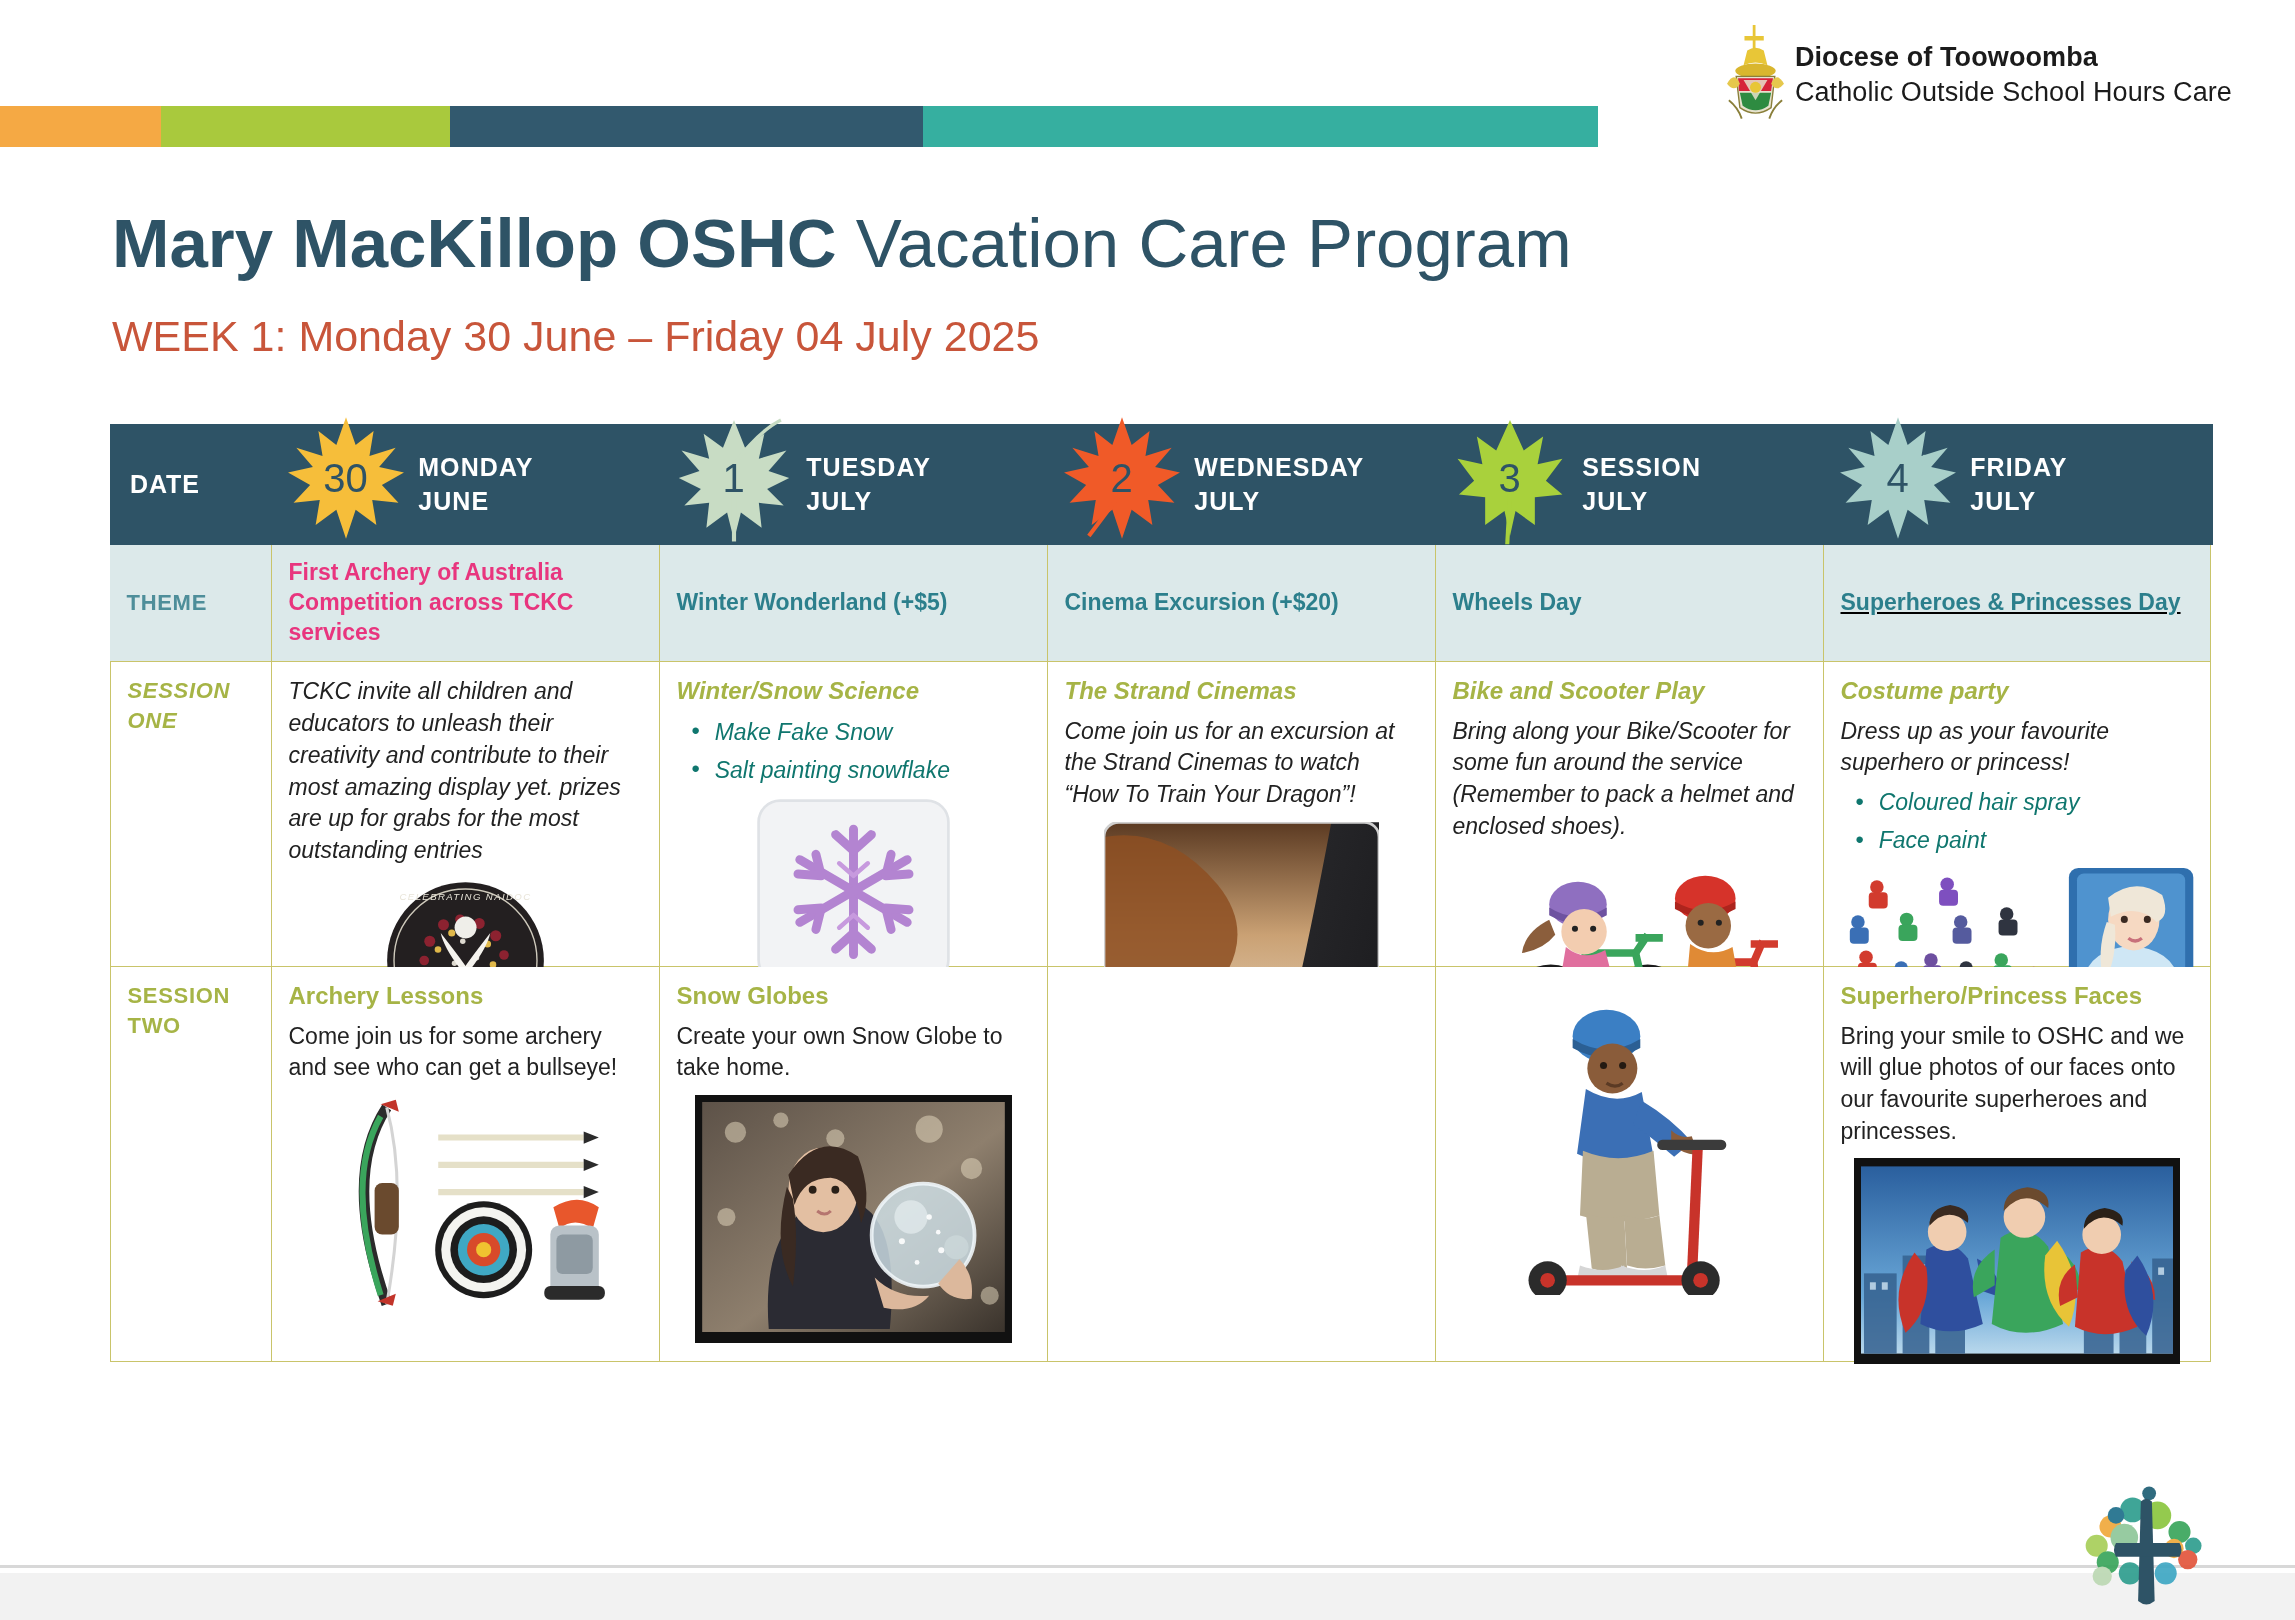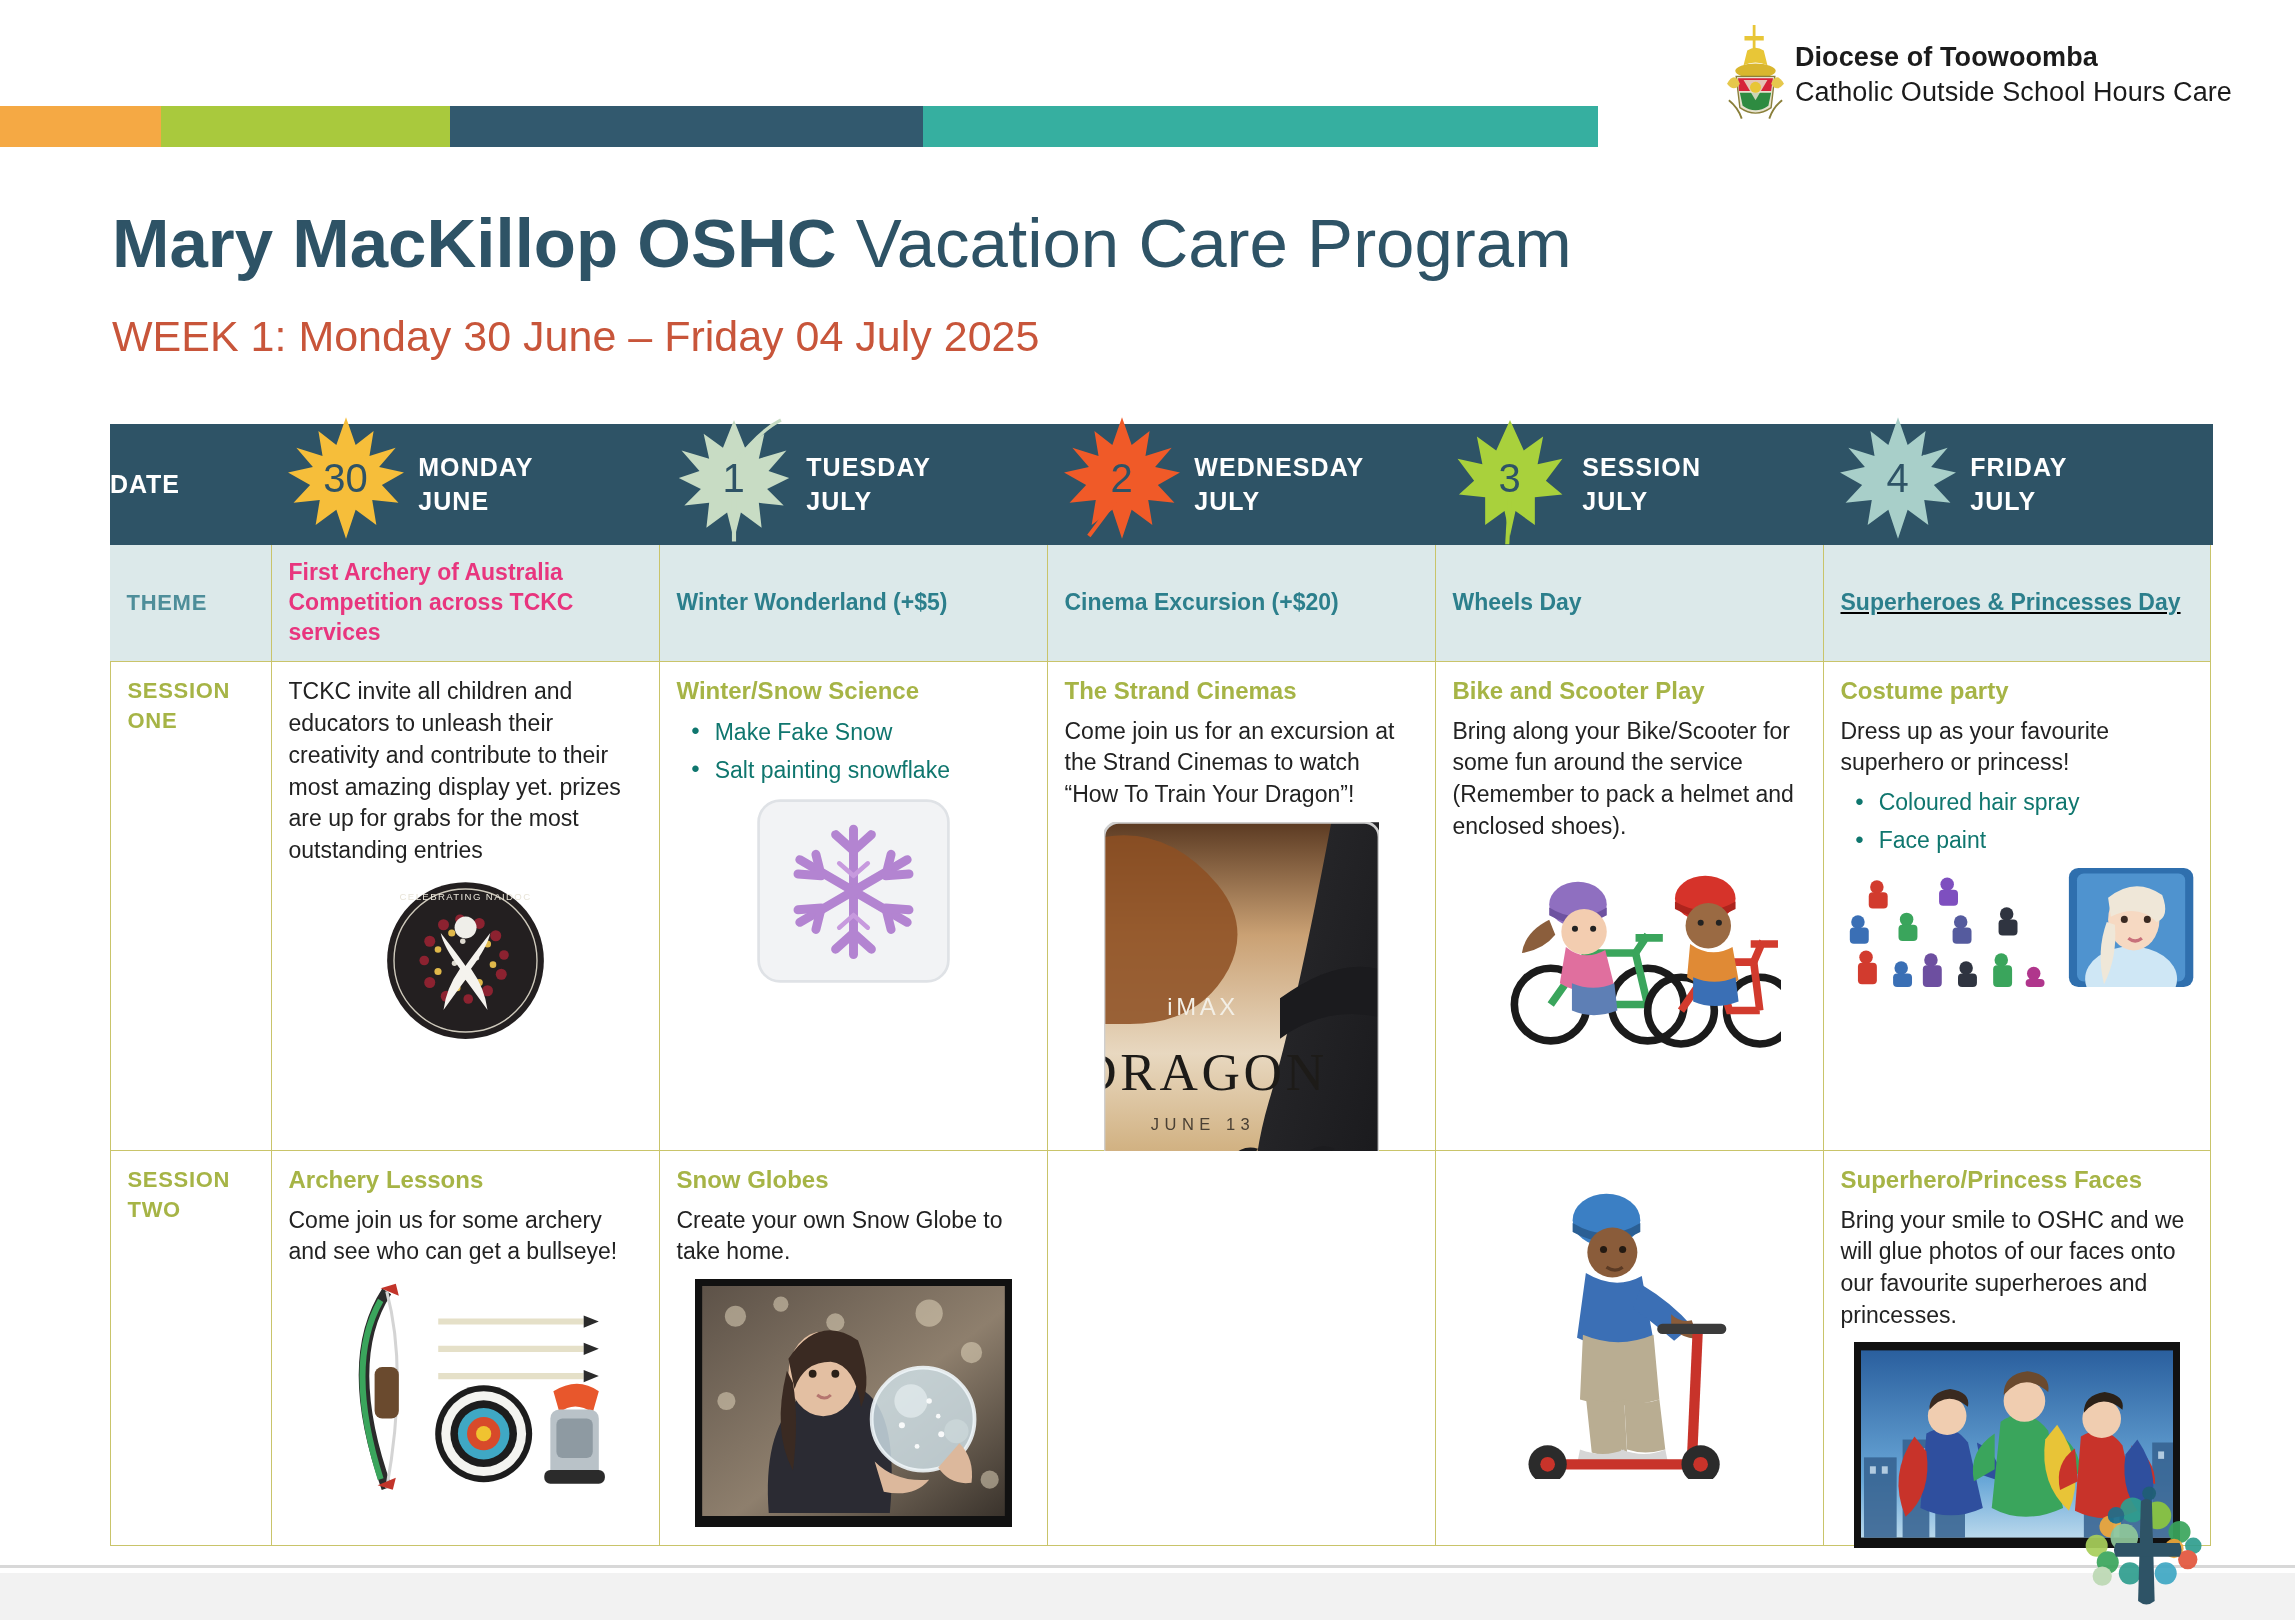--- a/index.html
+++ b/index.html
@@ -38,41 +38,41 @@
   .row { display:flex; }
   .cell { position:relative; }
 
   
   .c-lbl  { width:161px; flex:none; }
   .c-day  { width:388px; flex:none; }
 
   
   .hdr { background:#2E5366; height:121px; }
   .hdr .cell { display:flex; align-items:center; height:121px; }
-  .hdr-date-label { color:#ffffff; font-size:25px; font-weight:bold; letter-spacing:0.9px; }
+  .hdr-date-label { color:#ffffff; font-size:25px; font-weight:bold; letter-spacing:0.9px; padding-left:20px; }
   .day-head { position:relative; width:100%; height:100%; display:flex; align-items:center; }
   .leaf-wrap { position:relative; width:138px; height:138px; flex:none; margin-left:5.5px; margin-top:-13px; }
   .leaf-wrap svg { position:absolute; left:0; top:0; }
   .leaf-num { position:absolute; left:0; top:0; width:138px; height:138px;
               display:flex; align-items:center; justify-content:center;
               font-size:40px; font-weight:normal; color:#2E5366; }
   .day-names { color:#ffffff; font-size:25px; font-weight:bold; line-height:1.35; letter-spacing:1.1px; margin-left:3.7px; }
 
   
   .theme-row .cell { background:#DCE9EA; border-left:1.8px solid #C9C46A; border-bottom:1.8px solid #C9C46A; min-height:86px; padding:13px 16.5px; display:flex; align-items:center; }
   .theme-row .c-lbl { border-left:none; }
   .theme-row .cell:last-child { border-right:1.8px solid #C9C46A;text-decoration:underline; }
   .theme-label { color:#4E8E9A; font-size:22px; font-weight:bold; letter-spacing:0.7px; }
   .theme-text { color:#2C7F8C; font-size:23px; font-weight:bold; line-height:1.3; }
   .theme-text.pink { color:#E8357E; }
 
   
   .sess-row .cell { background:#ffffff; border-left:1.8px solid #C9C46A; border-bottom:1.8px solid #C9C46A; padding:14.7px 16.5px 9.2px 16.5px; }
   .sess-row .cell:last-child { border-right:1.8px solid #C9C46A; }
-  .sess-one .cell { height:489px; }
+  .sess-one .cell { height:305px;font-style:italic; }
   .sess-two .cell { height:395px; }
   .sess-label { color:#A6B446; font-size:22px; font-weight:bold; line-height:1.35; letter-spacing:0.7px; }
   .act-title { color:#A6B446; font-size:24px; font-weight:bold; margin-bottom:9.2px; line-height:1.25; }
   .act-body { color:#222; font-size:23px; line-height:1.38; }
   .act-list { color:#0f766e; font-size:23px; line-height:1.42; margin:7.3px 0 0 9.2px; }
   .act-list li { margin-bottom:5.5px; list-style:none; position:relative; padding-left:29px; }
   .act-list li:before { content:"•"; position:absolute; left:5.5px; top:-1.8px; font-size:24px; }
 
   
   .media { margin-top:11px; display:flex; justify-content:center; }

